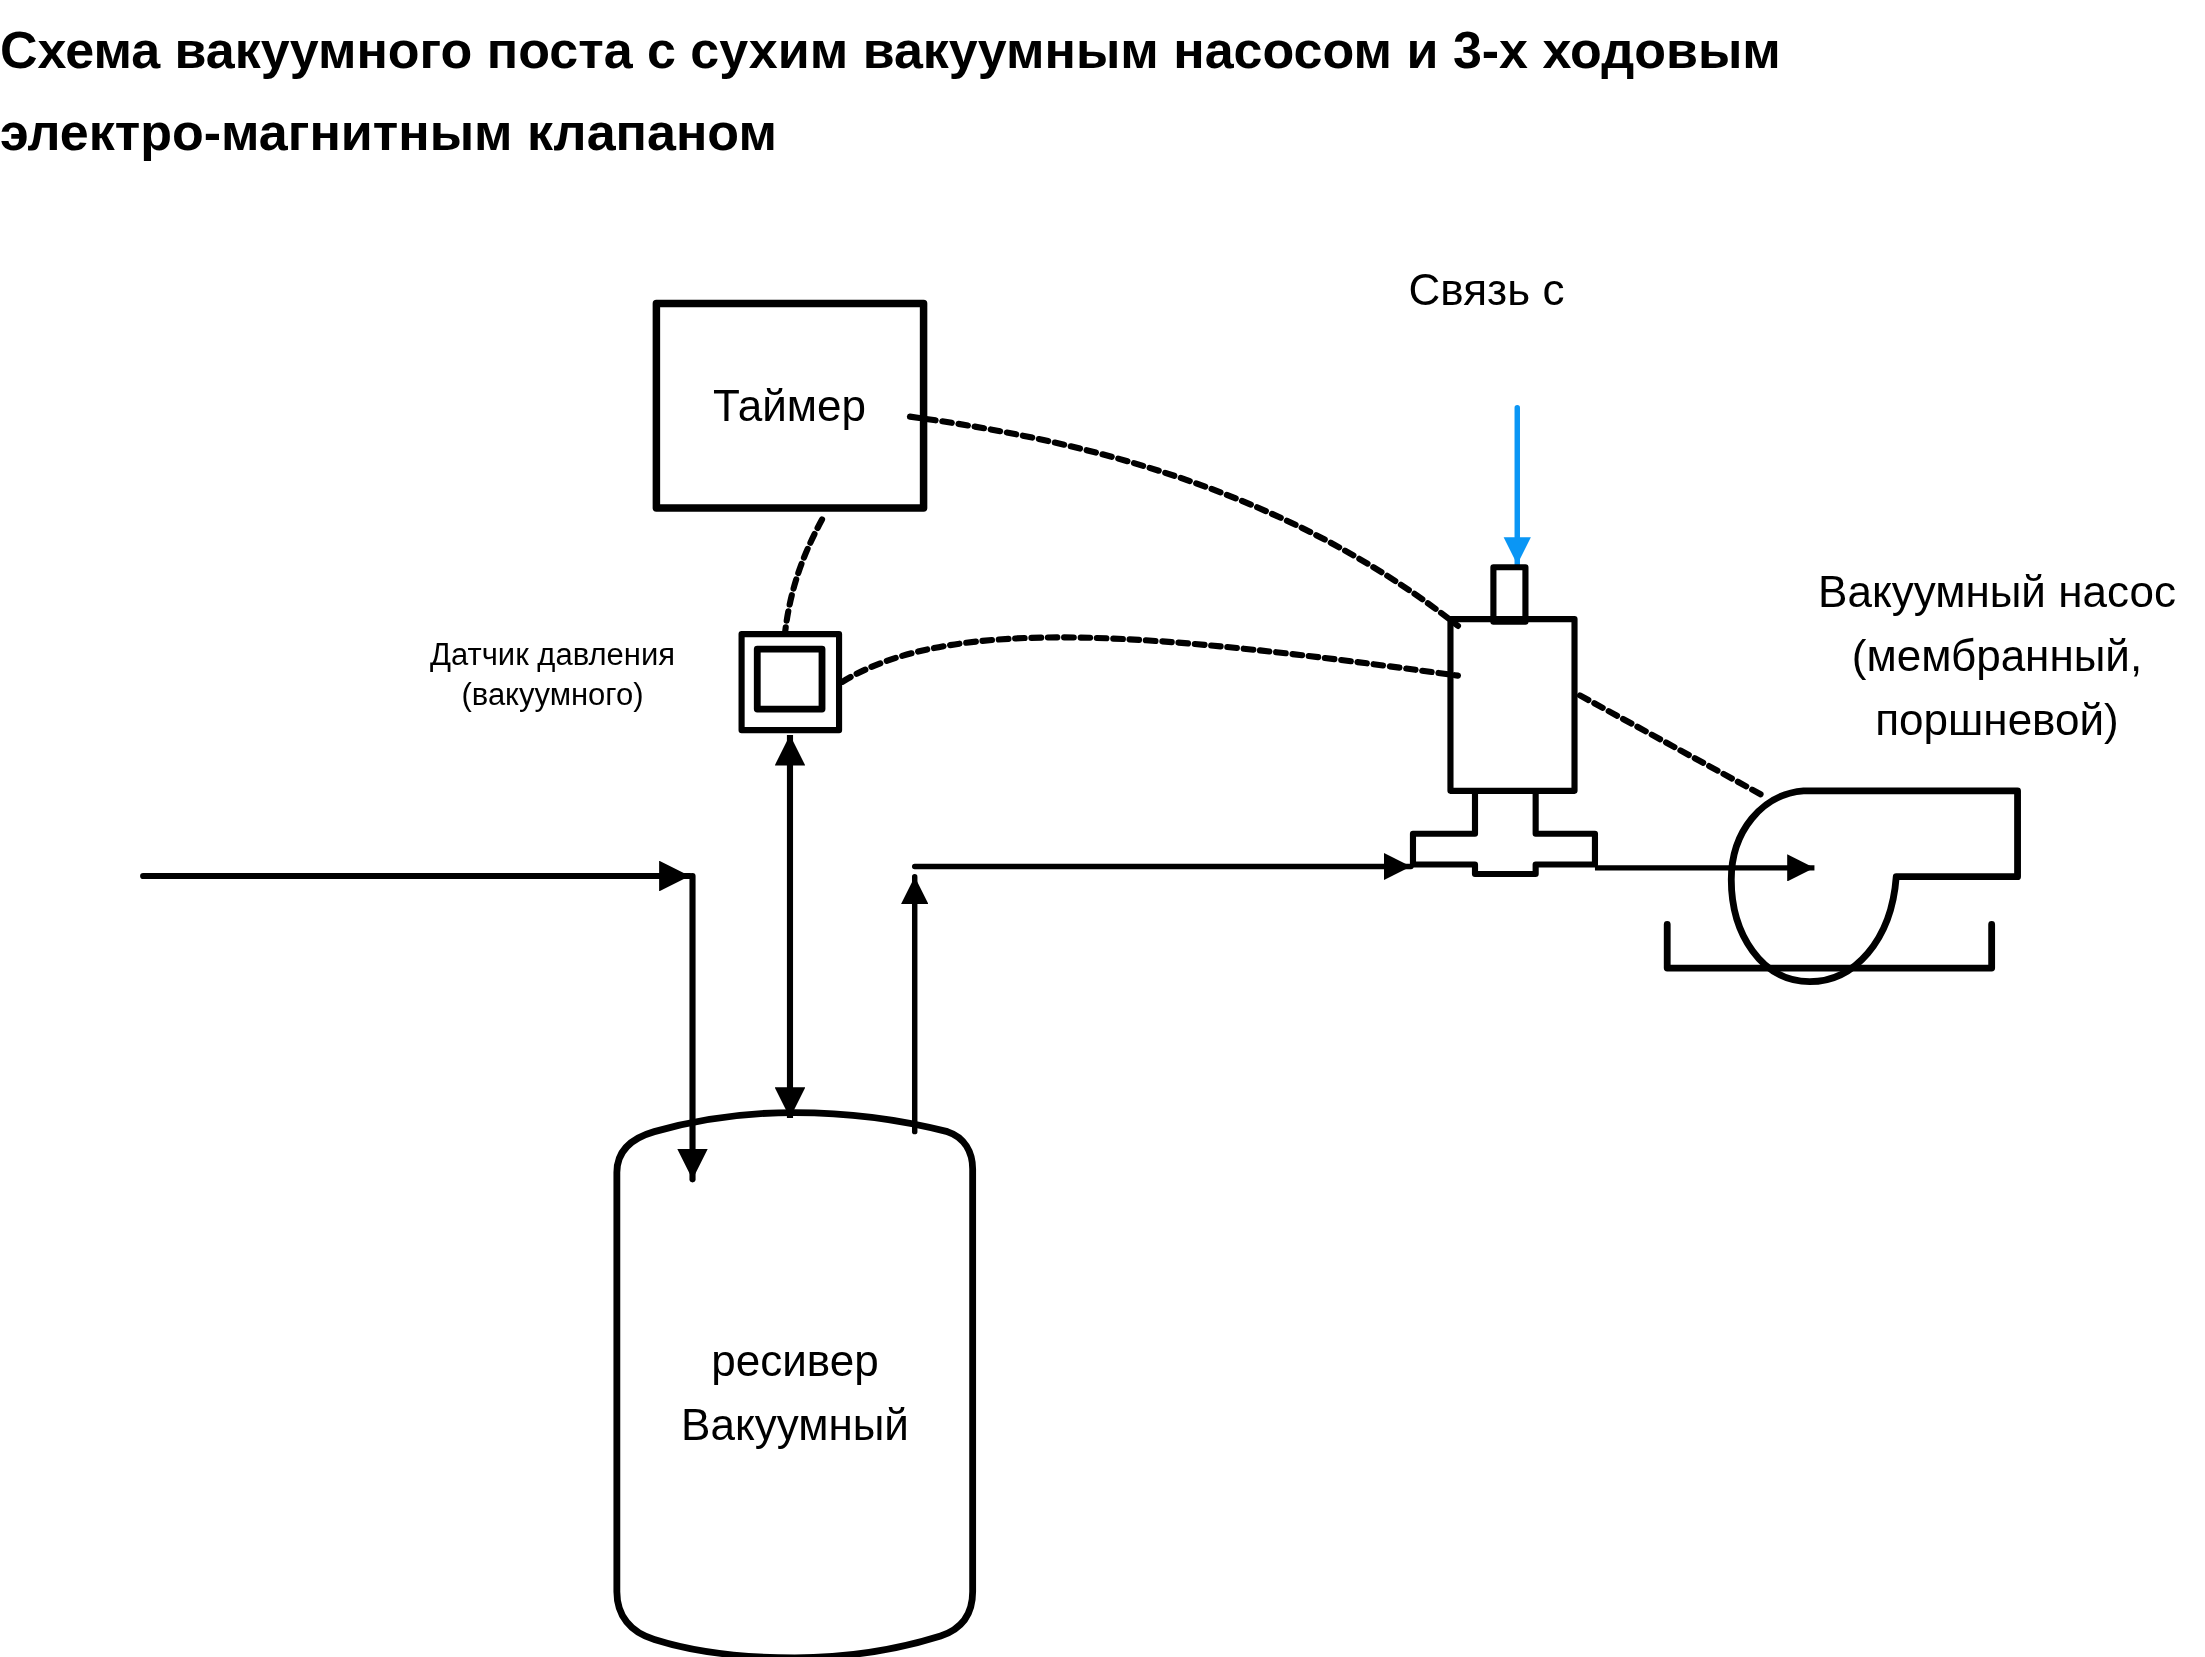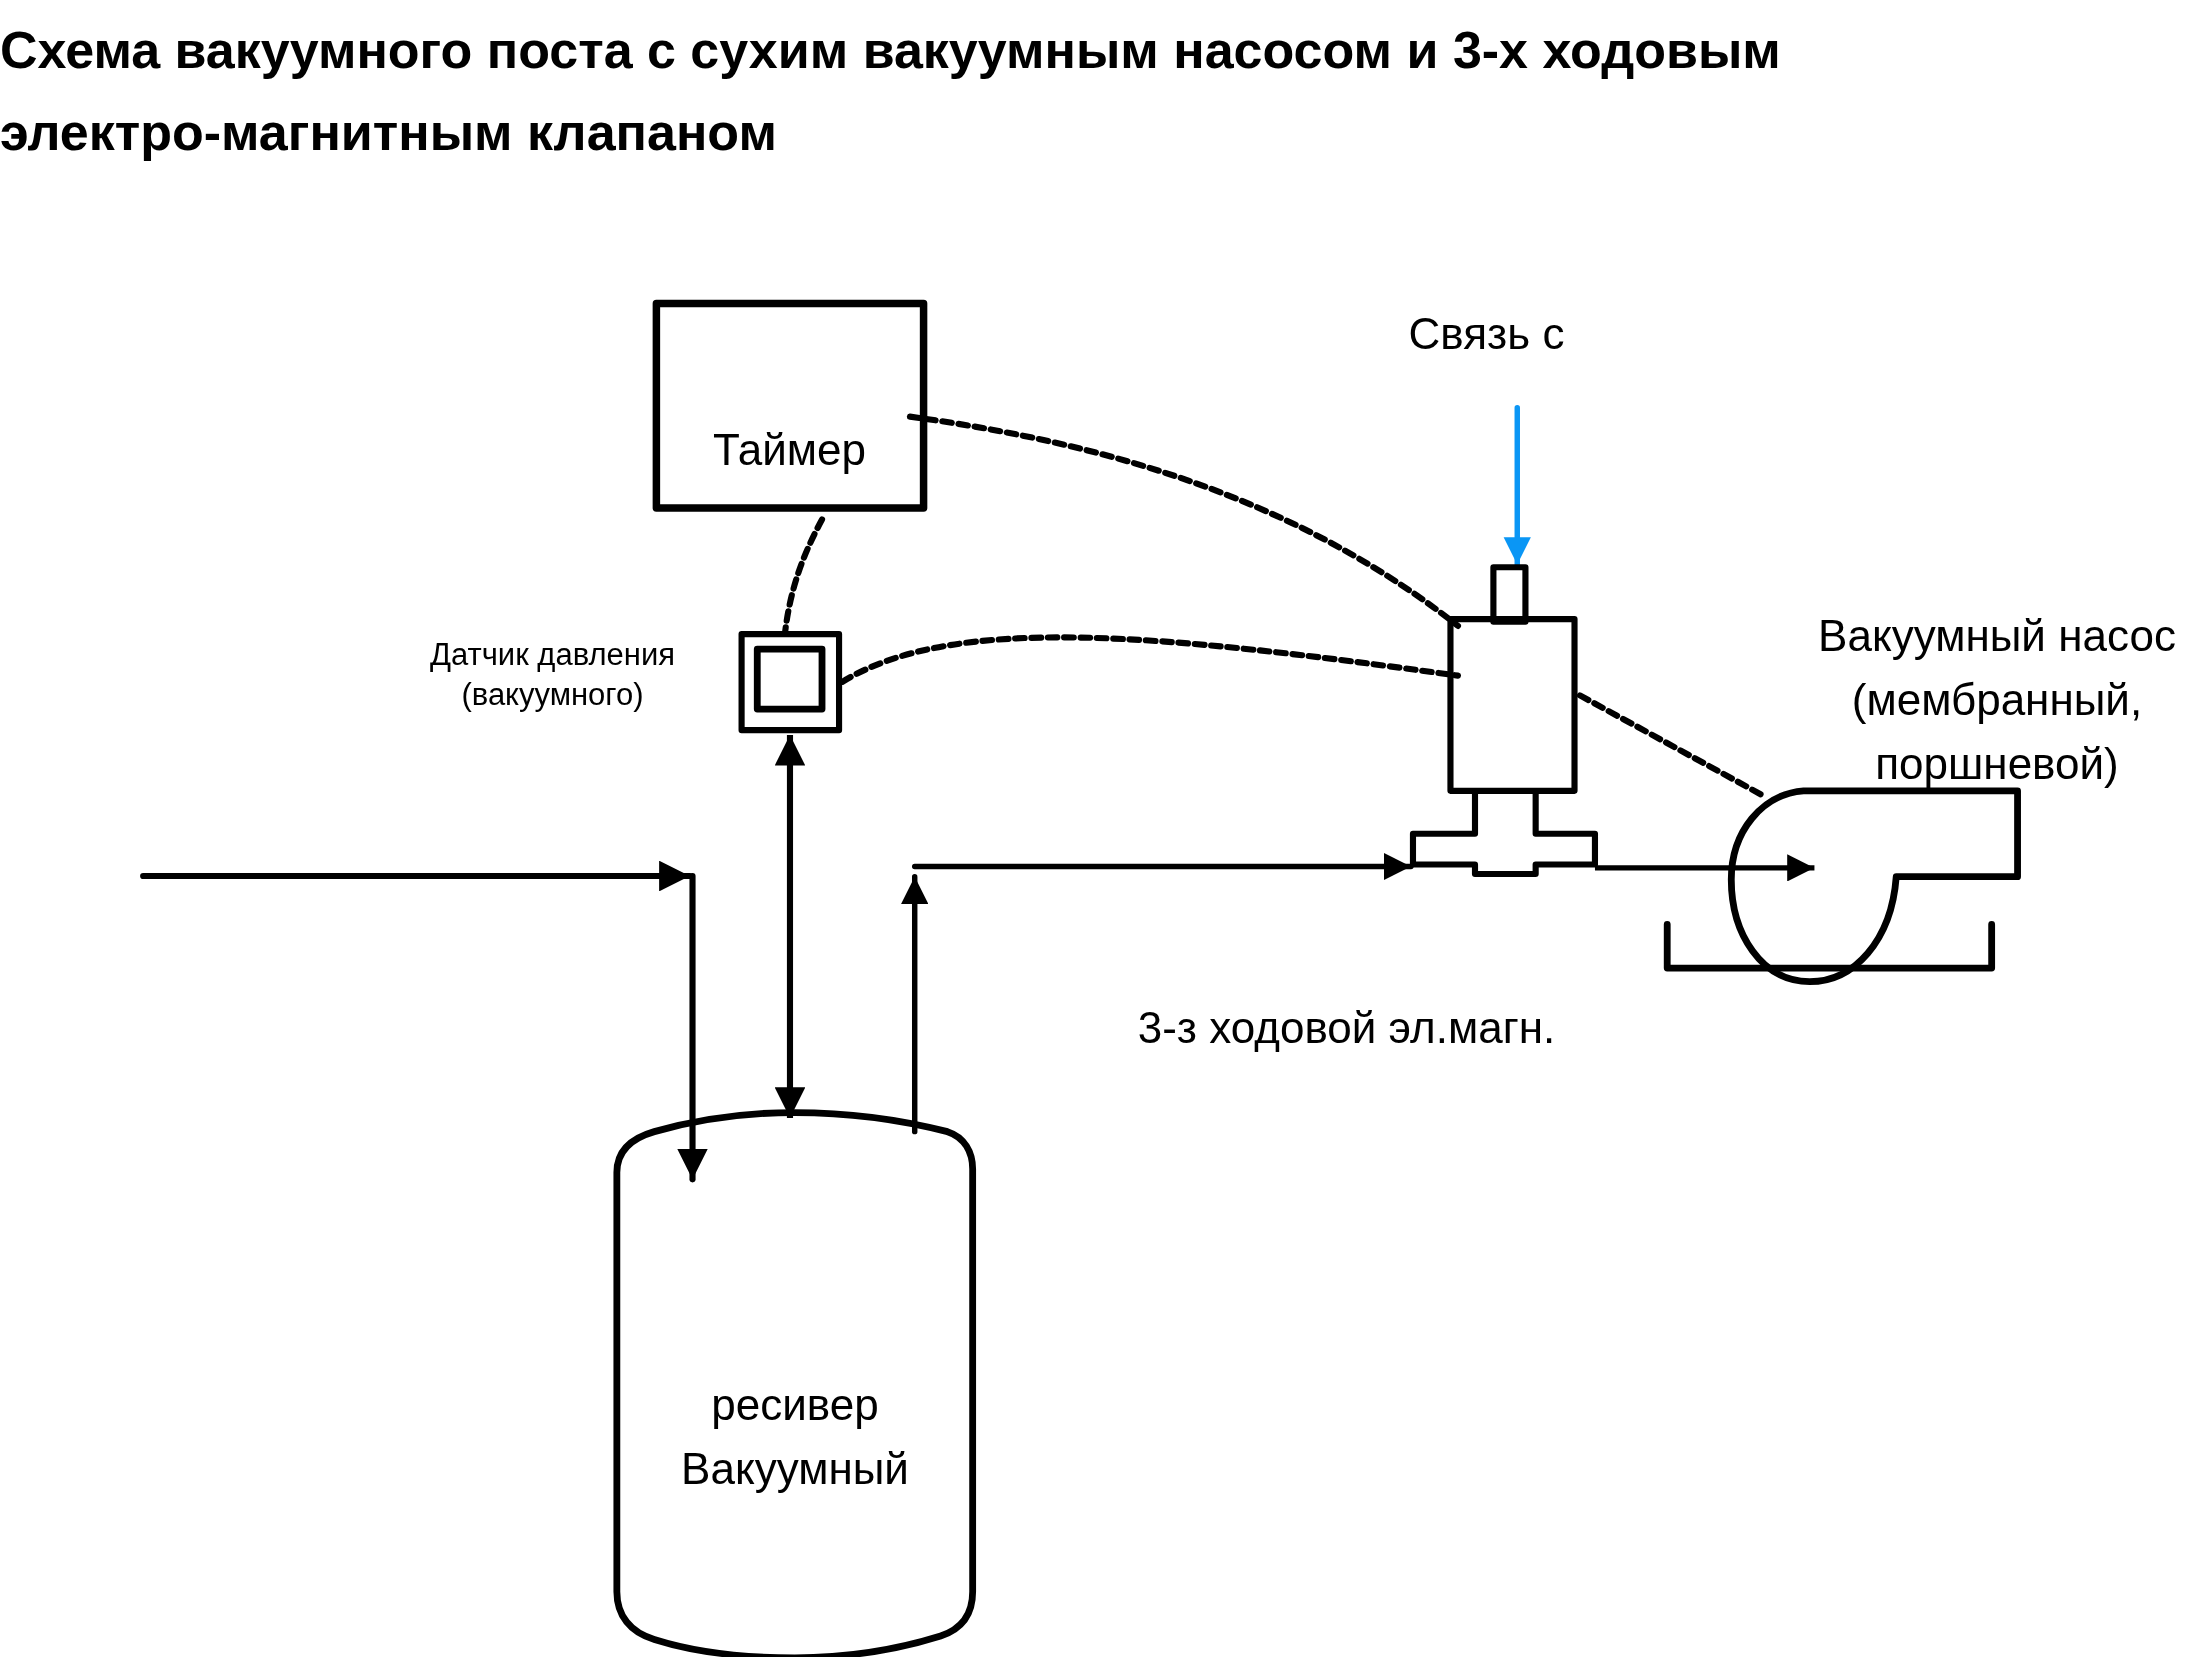--- a/index.html
+++ b/index.html
@@ -4,21 +4,21 @@
 <style>
   html, body { margin: 0; padding: 0; background: #ffffff; }
   body { width: 2205px; height: 1658px; position: relative; overflow: hidden;
          font-family: "Liberation Sans", "DejaVu Sans", sans-serif; color: #000; }
   .title { position: absolute; left: 0; width: 2052px; text-align: left;
            font-weight: bold; font-size: 52px; line-height: 1; white-space: nowrap; }
   #title1 { top: 24px; }
   #title2 { top: 106px; left: 0; width: 2052px; }
   svg#diagram { position: absolute; left: 0; top: 0; }
   .lbl { position: absolute; text-align: center; white-space: nowrap; line-height: 1.3; }
-  .lbl-lg { font-size: 44px; margin-top: 44px; }
+  .lbl-lg { font-size: 44px; }
   .lbl-sm { font-size: 31px; }
 </style>
 </head>
 <body>
 
 <div class="title" id="title1">Схема вакуумного поста с сухим вакуумным насосом и 3-х ходовым</div>
 <div class="title" id="title2">электро-магнитным клапаном</div>
 
 <svg id="diagram" width="2205" height="1658" viewBox="0 0 3235 2432">
   <defs>
@@ -82,20 +82,19 @@
 <div class="lbl lbl-lg" style="left:1779px; top:560px; width:436px; line-height:1.45;">
   <div>Вакуумный насос</div>
   <div>(мембранный,</div>
   <div>поршневой)</div>
 </div>
 
 <div class="lbl lbl-sm" style="left:225px; top:895px; width:341px; line-height:1.6;">
 </div>
 
 <div class="lbl lbl-lg" style="left:1077px; top:952px; width:539px; line-height:1.45;">
-  <div>3-з ходовой эл.магн.</div>
 </div>
 
 <div class="lbl lbl-lg" style="left:617px; top:1329px; width:356px; line-height:1.45;">
   <div>ресивер</div>
   <div>Вакуумный</div>
 </div>
 
 
 </body></html>

